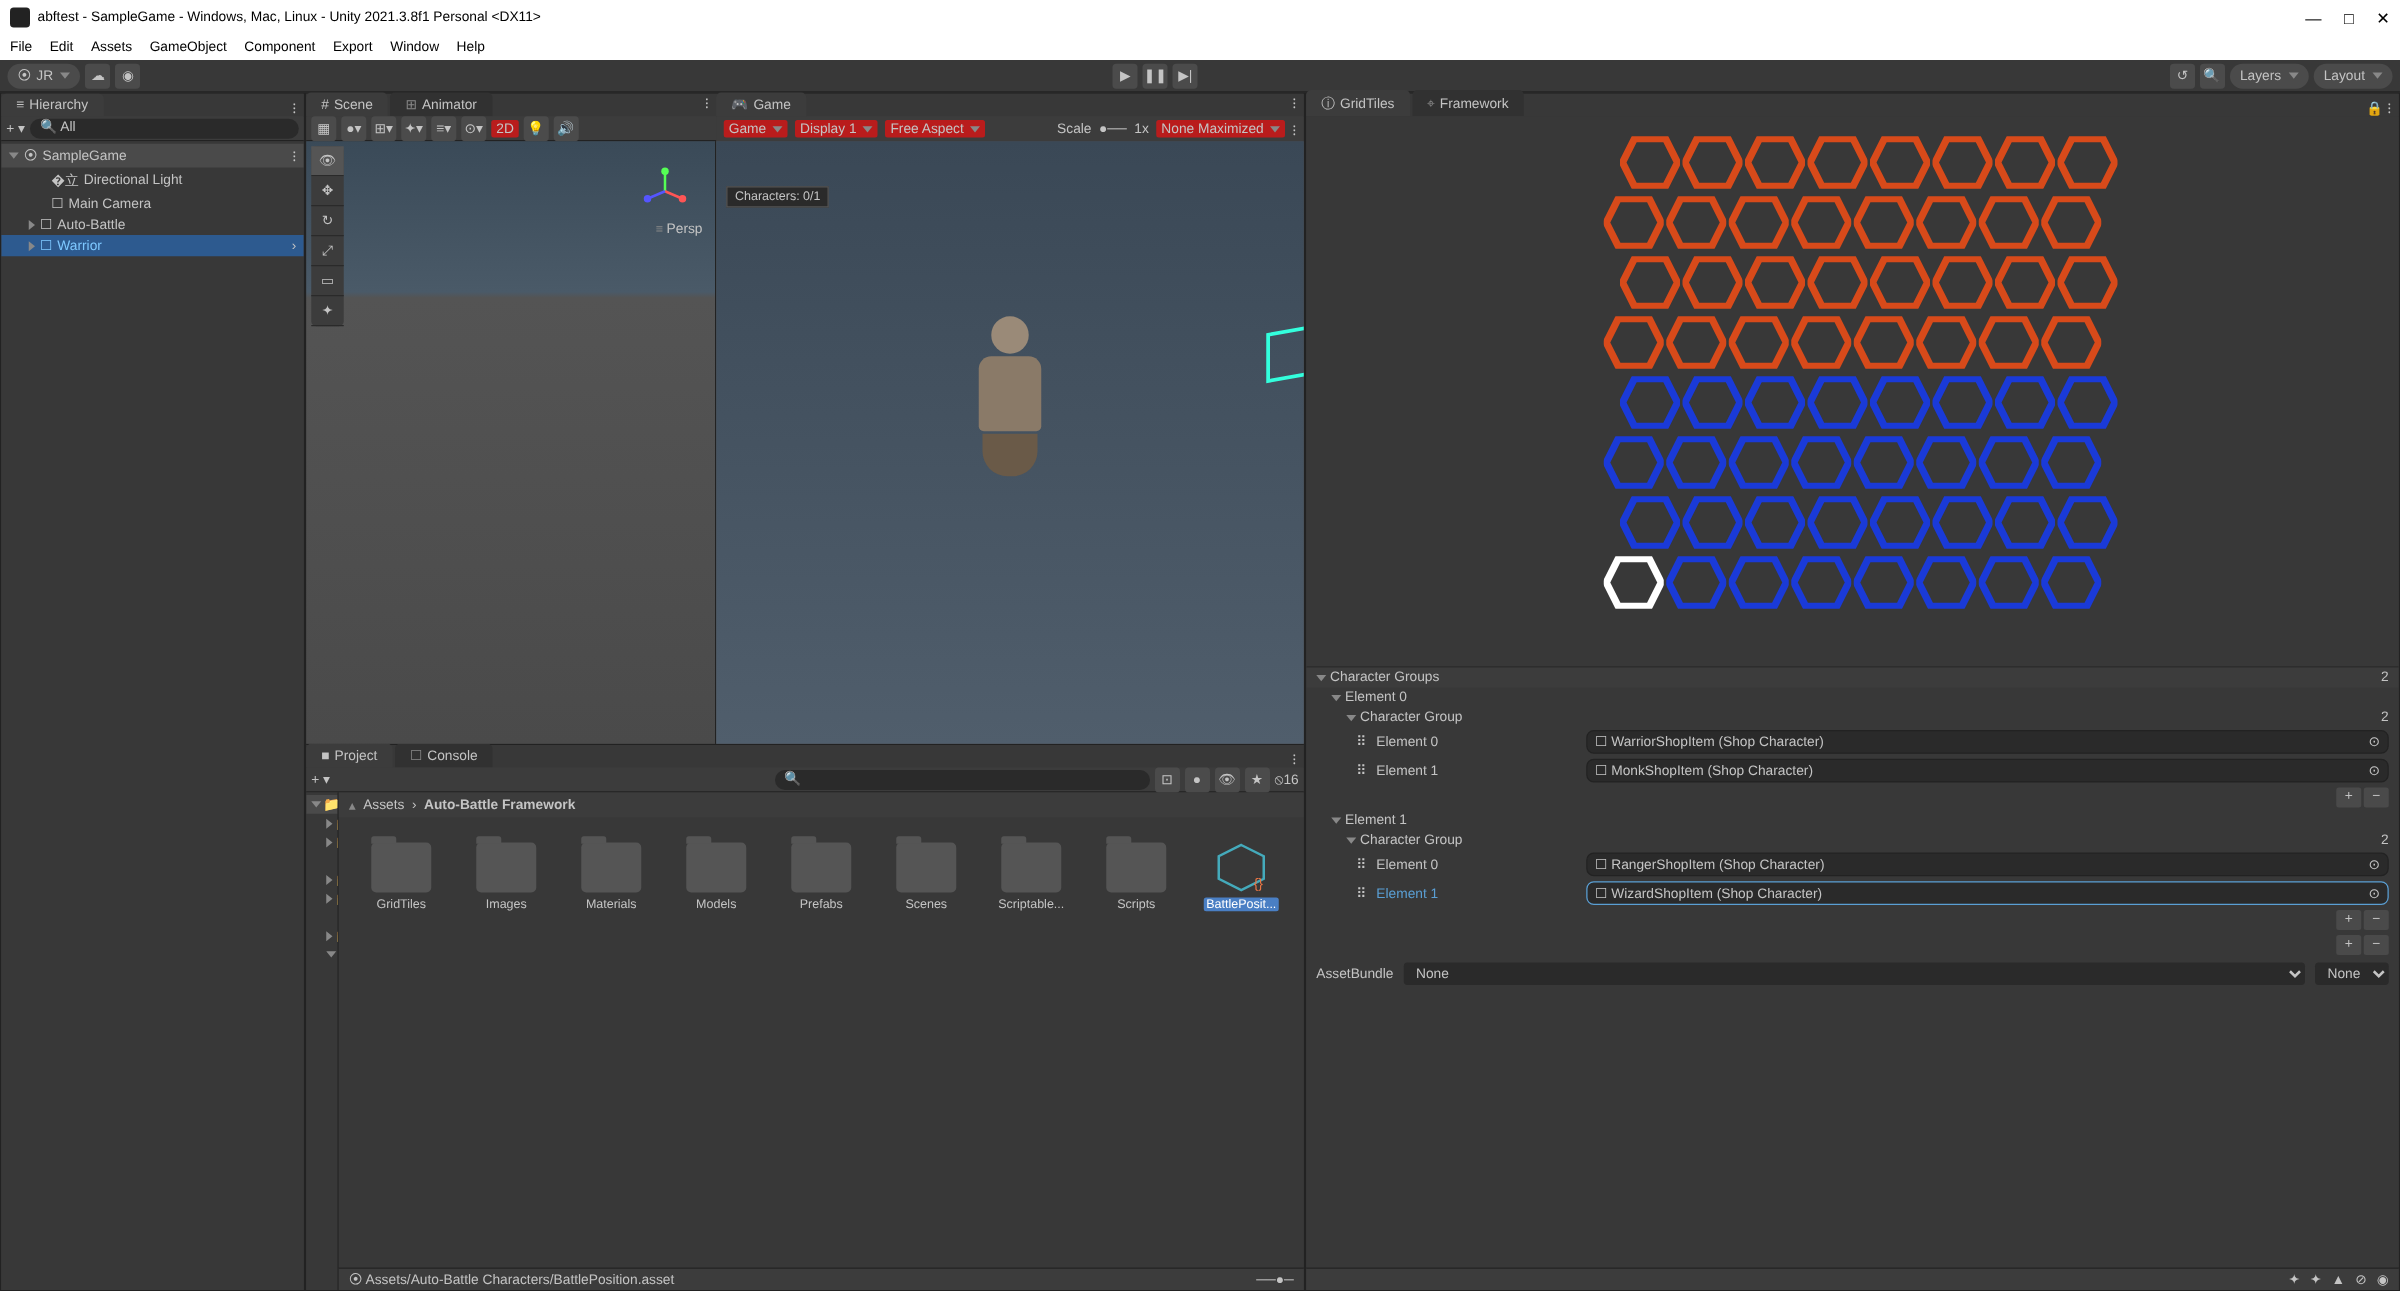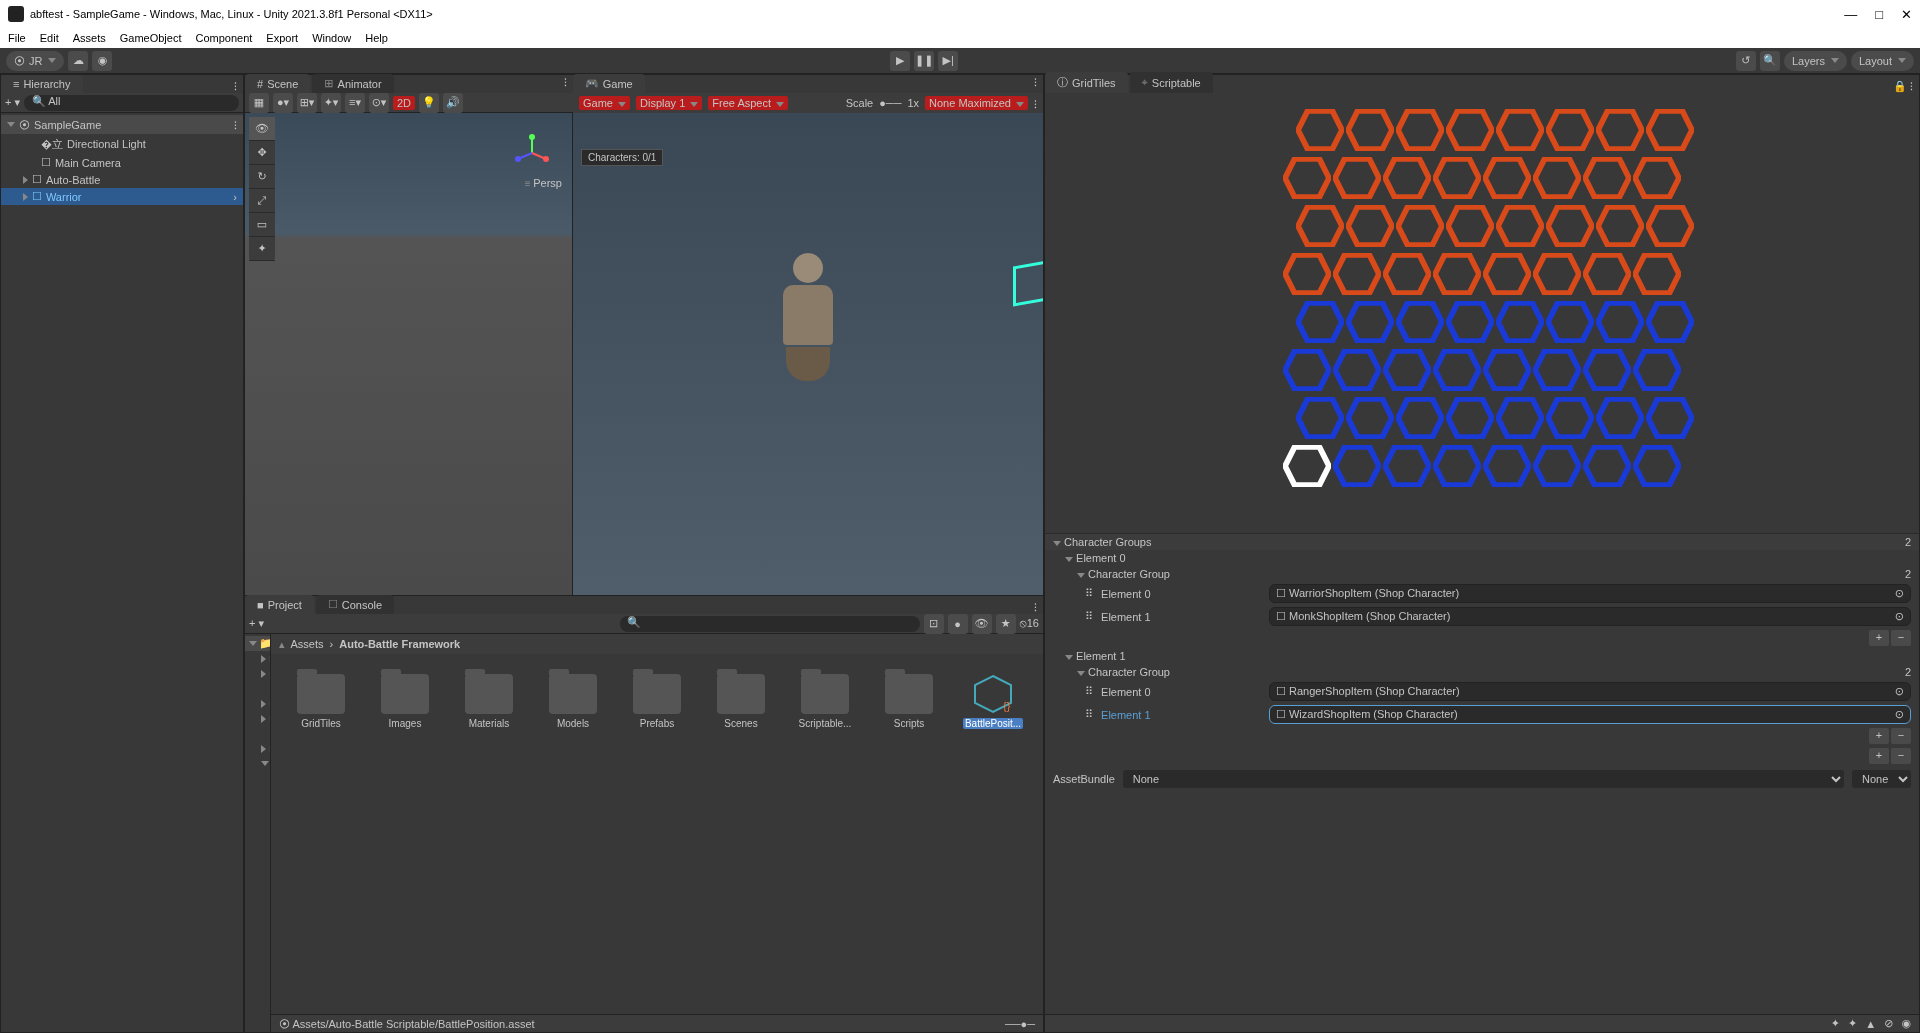--- a/index.html
+++ b/index.html
@@ -330,33 +330,33 @@
               </div>
             <div class="asset sel">
               <svg class="so-icon" viewBox="0 0 48 40">
                 <polygon points="24,2 42,11 42,29 24,38 6,29 6,11" fill="none" stroke="#4ab" stroke-width="2"></polygon>
                 <text x="34" y="36" fill="#e74" font-size="18">{}</text>
               </svg>
               <span>BattlePosit...</span>
             </div>
           </div>
           <div class="statusbar">
-            <span>⦿ <span>Assets/Auto-Battle Scriptable/BattlePosition.asset</span></span>
+            <span>⦿ <span>Assets/Auto-Battle Characters/BattlePosition.asset</span></span>
             <span>──●─</span>
           </div>
         </div>
       </div>
     </div>
   </div>
 
   <div class="col inspector">
     <div class="tabrow">
       <div class="tabs">
         <div class="tab active">ⓘ <span>GridTiles</span></div>
-        <div class="tab inactive">⌖ <span>Scriptable</span></div>
+        <div class="tab inactive">⌖ <span>Framework</span></div>
       </div>
       <div style="padding:0 6px">🔒 ⁝</div>
     </div>
     <div class="inspector-body">
 
       <div class="hex-preview" id="hexprev">
           <div class="hex-row" style="margin-left: 26px;">
             <div class="hex"><svg class="hexsvg" viewBox="0 0 50 44">
                 <polygon points="12,2 38,2 48,22 38,42 12,42 2,22" stroke="#d84a1a"></polygon>
               </svg></div>

